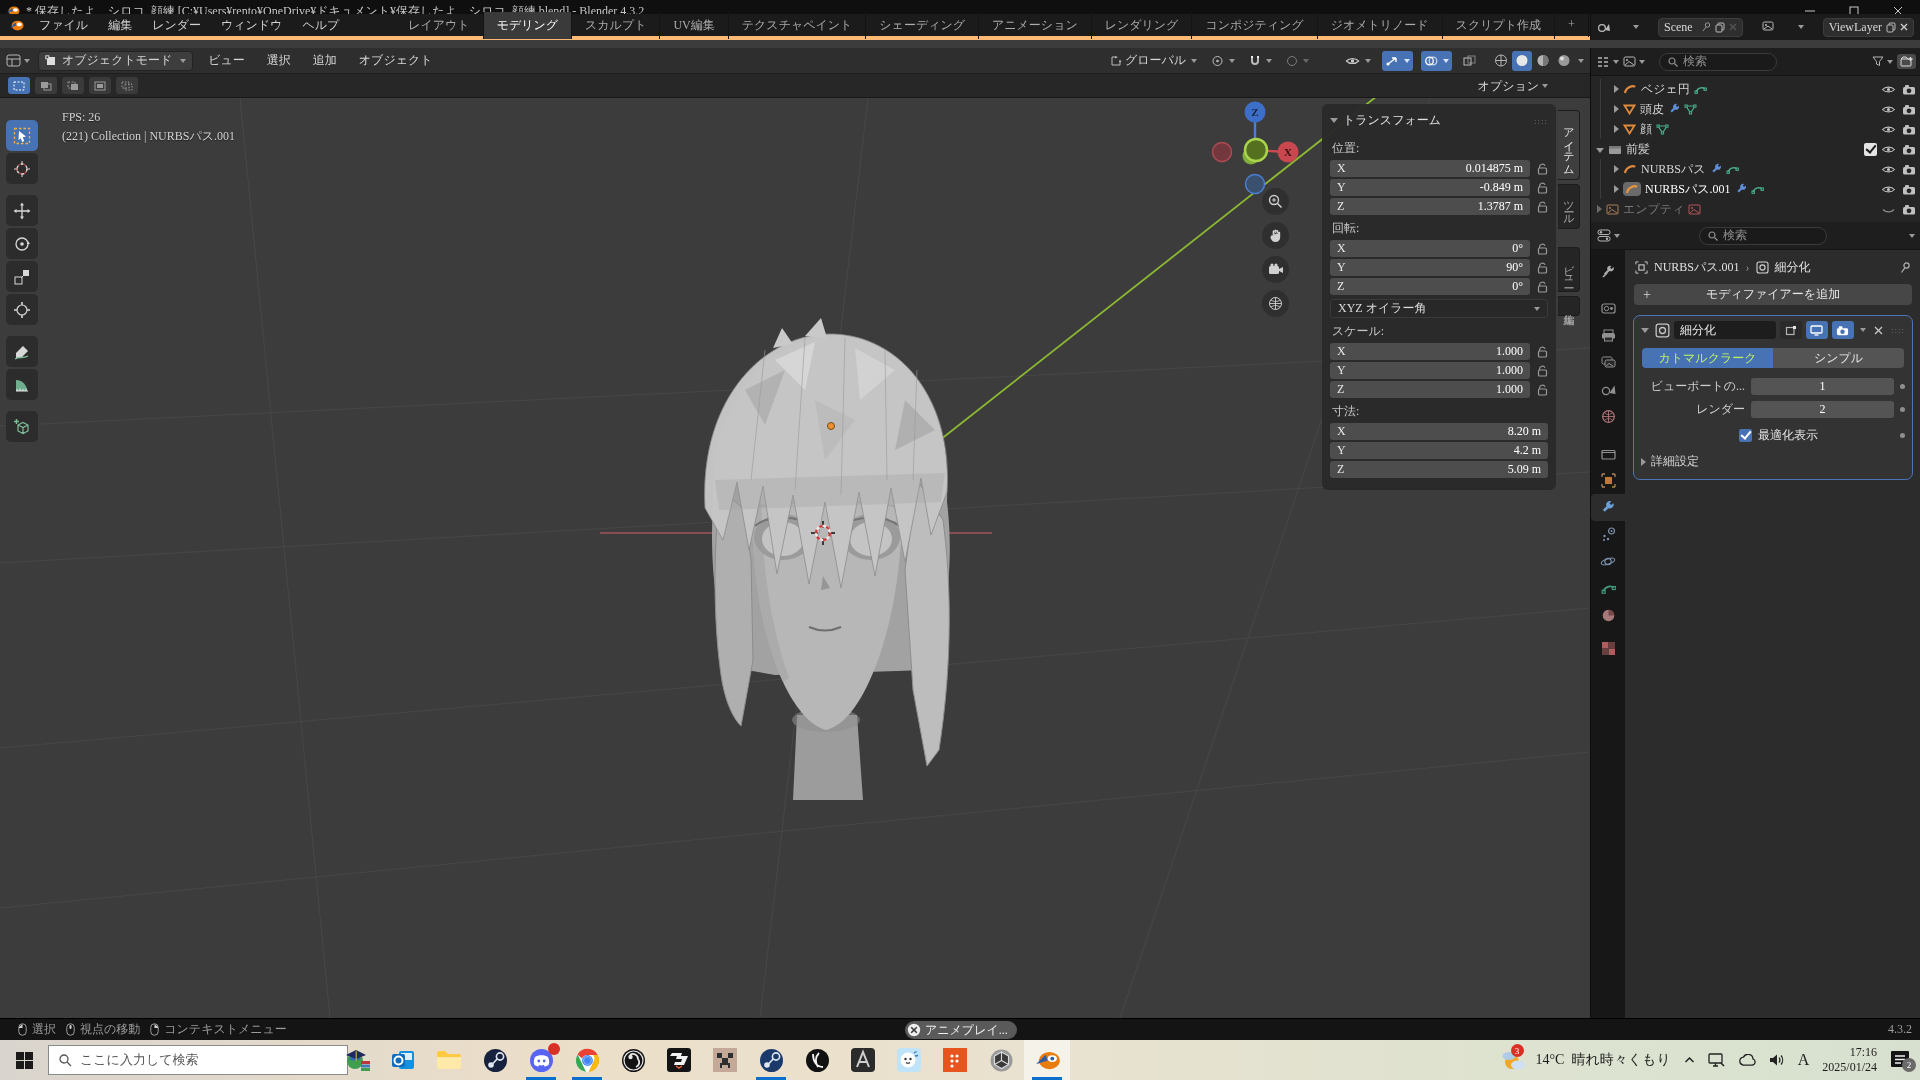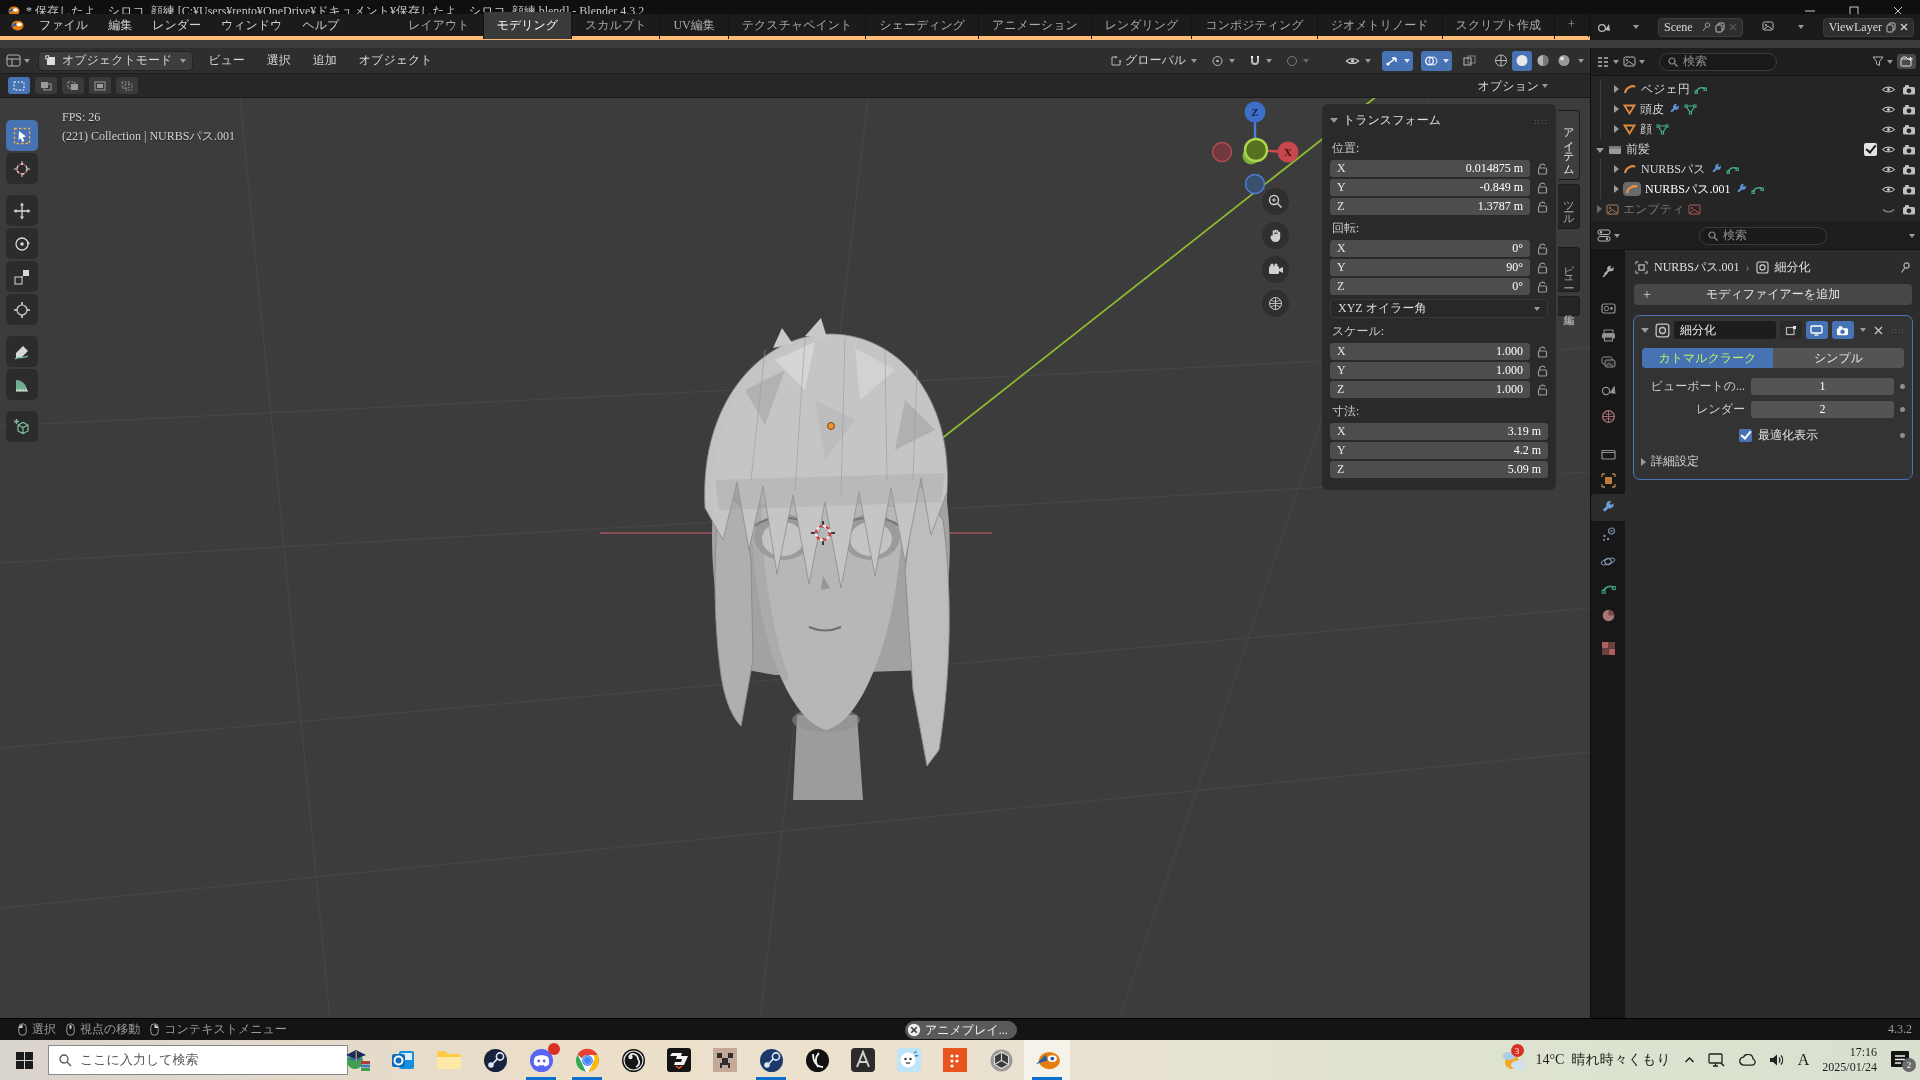--- a/index.html
+++ b/index.html
@@ -657,21 +657,21 @@
           </div>
           <svg width="11" height="12" viewBox="0 0 11 12">
             <path d="M2.5 5 V4 a3 3 0 0 1 5.6 -1.3" fill="none" stroke="#999" stroke-width="1.2"></path>
             <rect x="1.5" y="5" width="8" height="6" rx="1" fill="none" stroke="#999" stroke-width="1.2"></rect>
           </svg>
         </div>
       <div class="nsec">寸法:</div>
       <div class="nrow">
           <div class="nfield">
             <span class="ax">X</span>
-            <span class="val">3.19 m</span>
+            <span class="val">8.20 m</span>
           </div>
         </div>
       <div class="nrow">
           <div class="nfield">
             <span class="ax">Y</span>
             <span class="val">4.2 m</span>
           </div>
         </div>
       <div class="nrow">
           <div class="nfield">

